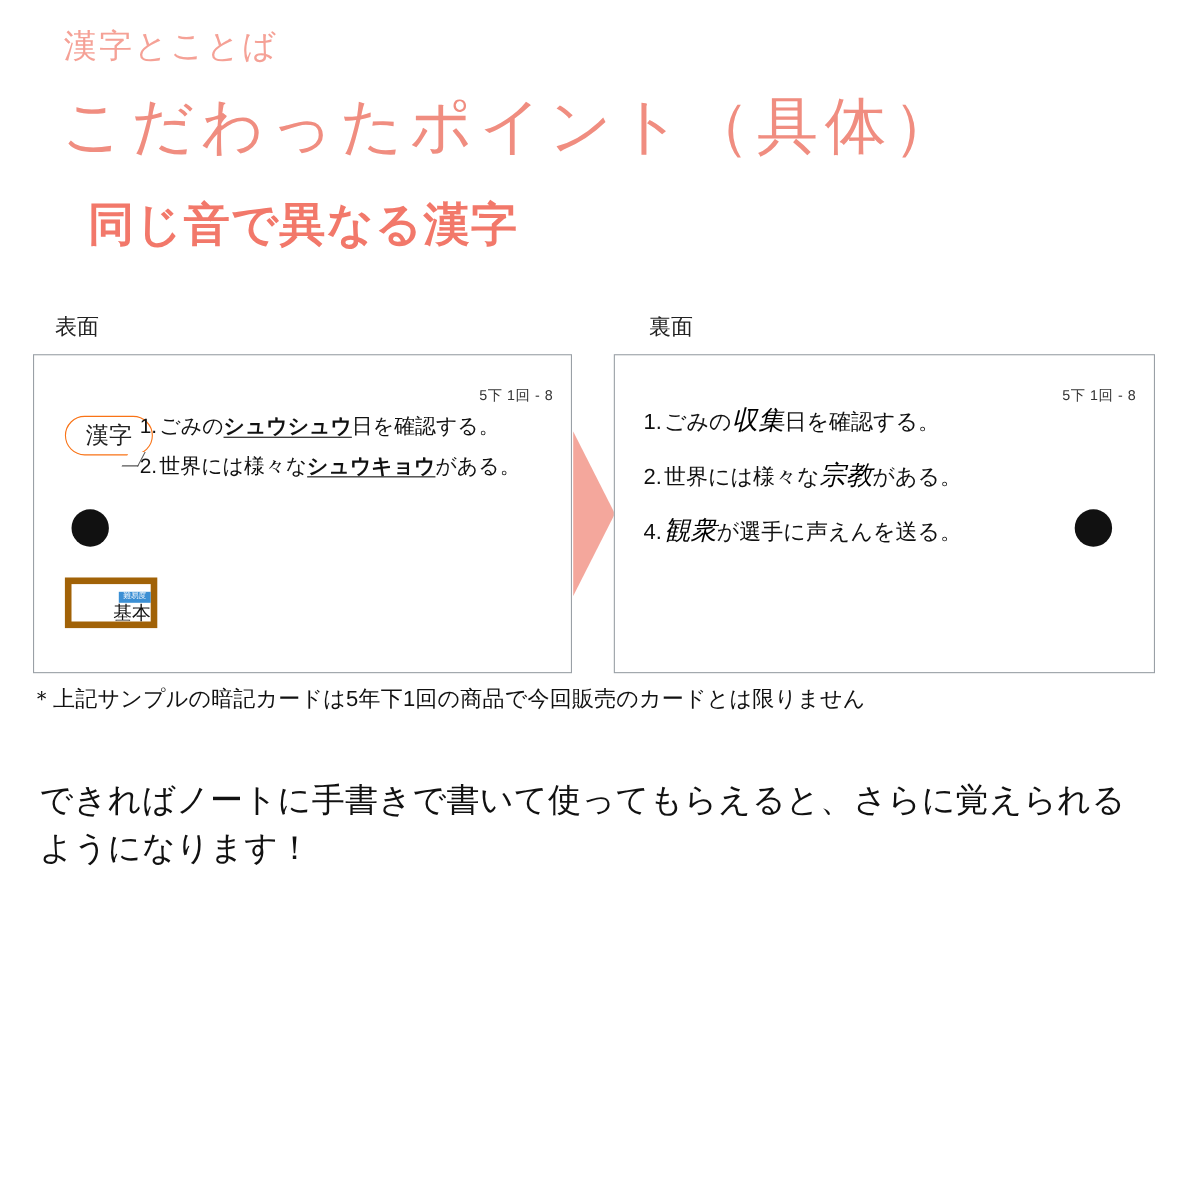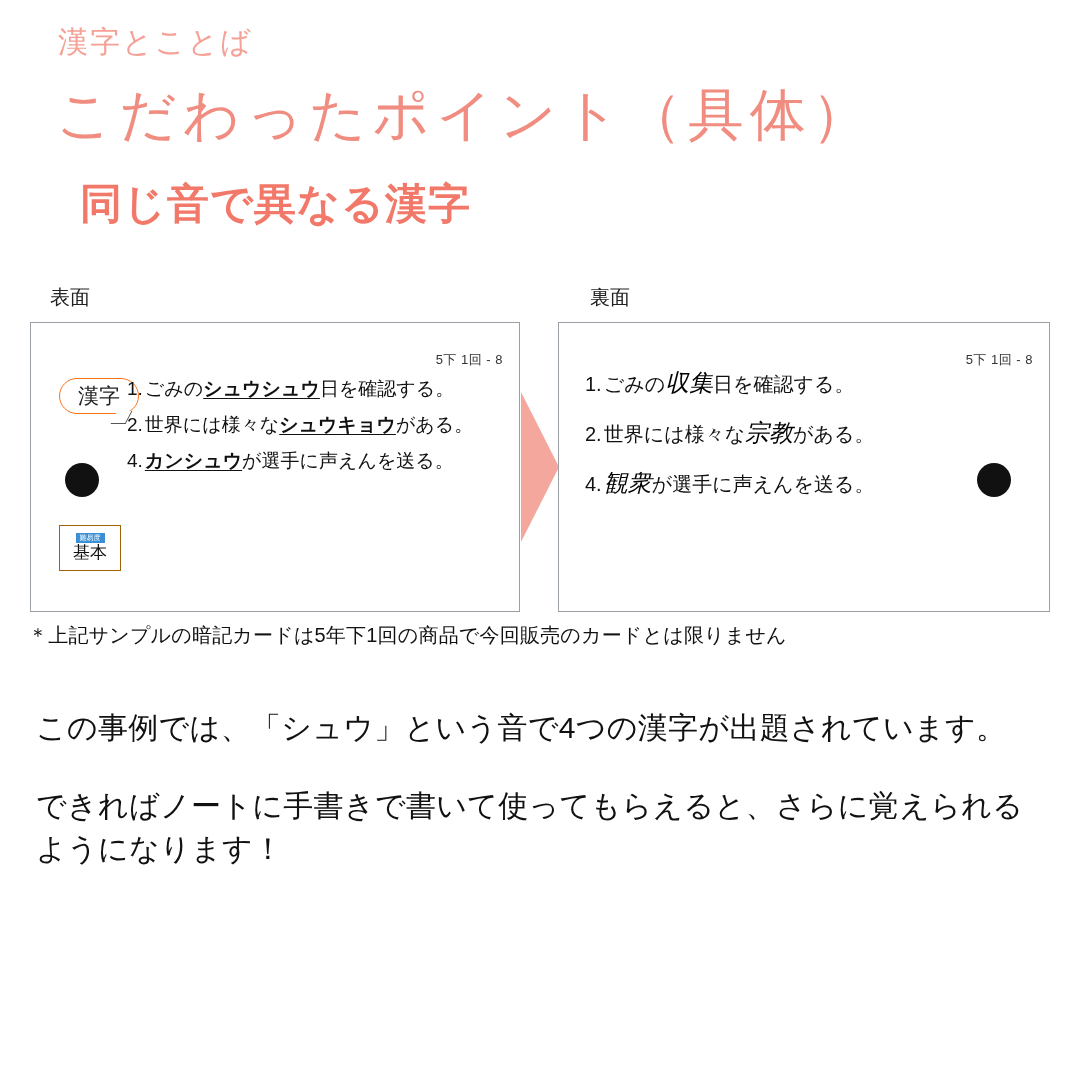--- a/index.html
+++ b/index.html
@@ -118,25 +118,25 @@
     border-radius: 50%;
     background: #111111;
   }
   .dot.front { left: 34px; top: 140px; }
   .dot.back  { left: 418px; top: 140px; }
 
   .level-box {
     position: absolute;
     left: 28px;
     top: 202px;
-    width: 62px;
+    width: 84px;
     height: 46px;
-    border: 1px solid #a16207;
+    border: 6px solid #a16207;
     box-sizing: border-box;
-    text-align: center;
+    text-align: right;
   }
   .level-box .tag {
     display: inline-block;
     margin-top: 3px;
     background: #3b8fd4;
     color: #ffffff;
     font-size: 7px;
     padding: 1px 4px;
     line-height: 1.1;
   }
@@ -236,23 +236,20 @@
     <div class="tag">難易度</div>
     <div class="lv">基本</div>
   </div>
   <div class="lines">
     <div class="line">
       <span class="num">1.</span><span>ごみの</span><span class="kana-bold">シュウシュウ</span><span>日を確認する。</span>
     </div>
     <div class="line">
       <span class="num">2.</span><span>世界には様々な</span><span class="kana-bold">シュウキョウ</span><span>がある。</span>
     </div>
-    <div class="line">
-      <span class="num">4.</span><span></span><span class="kana-bold">カンシュウ</span><span>が選手に声えんを送る。</span>
-    </div>
   </div>
 </div>
 
 <div class="arrow">
   <svg width="38" height="150" viewBox="0 0 38 150" xmlns="http://www.w3.org/2000/svg">
     <polygon points="0,0 0,150 38,75" fill="#f4a79c"></polygon>
   </svg>
 </div>
 
 <div class="card back">
@@ -267,15 +264,14 @@
     </div>
     <div class="line">
       <span class="num">4.</span><span></span><span class="answer">観衆</span><span>が選手に声えんを送る。</span>
     </div>
   </div>
 </div>
 
 <div class="note">＊上記サンプルの暗記カードは5年下1回の商品で今回販売のカードとは限りません</div>
 
 <div class="body-copy">
-  <p class="para">この事例では、「シュウ」という音で4つの漢字が出題されています。</p>
   <p class="para">できればノートに手書きで書いて使ってもらえると、さらに覚えられるようになります！</p>
 </div>
 
 </body></html>

